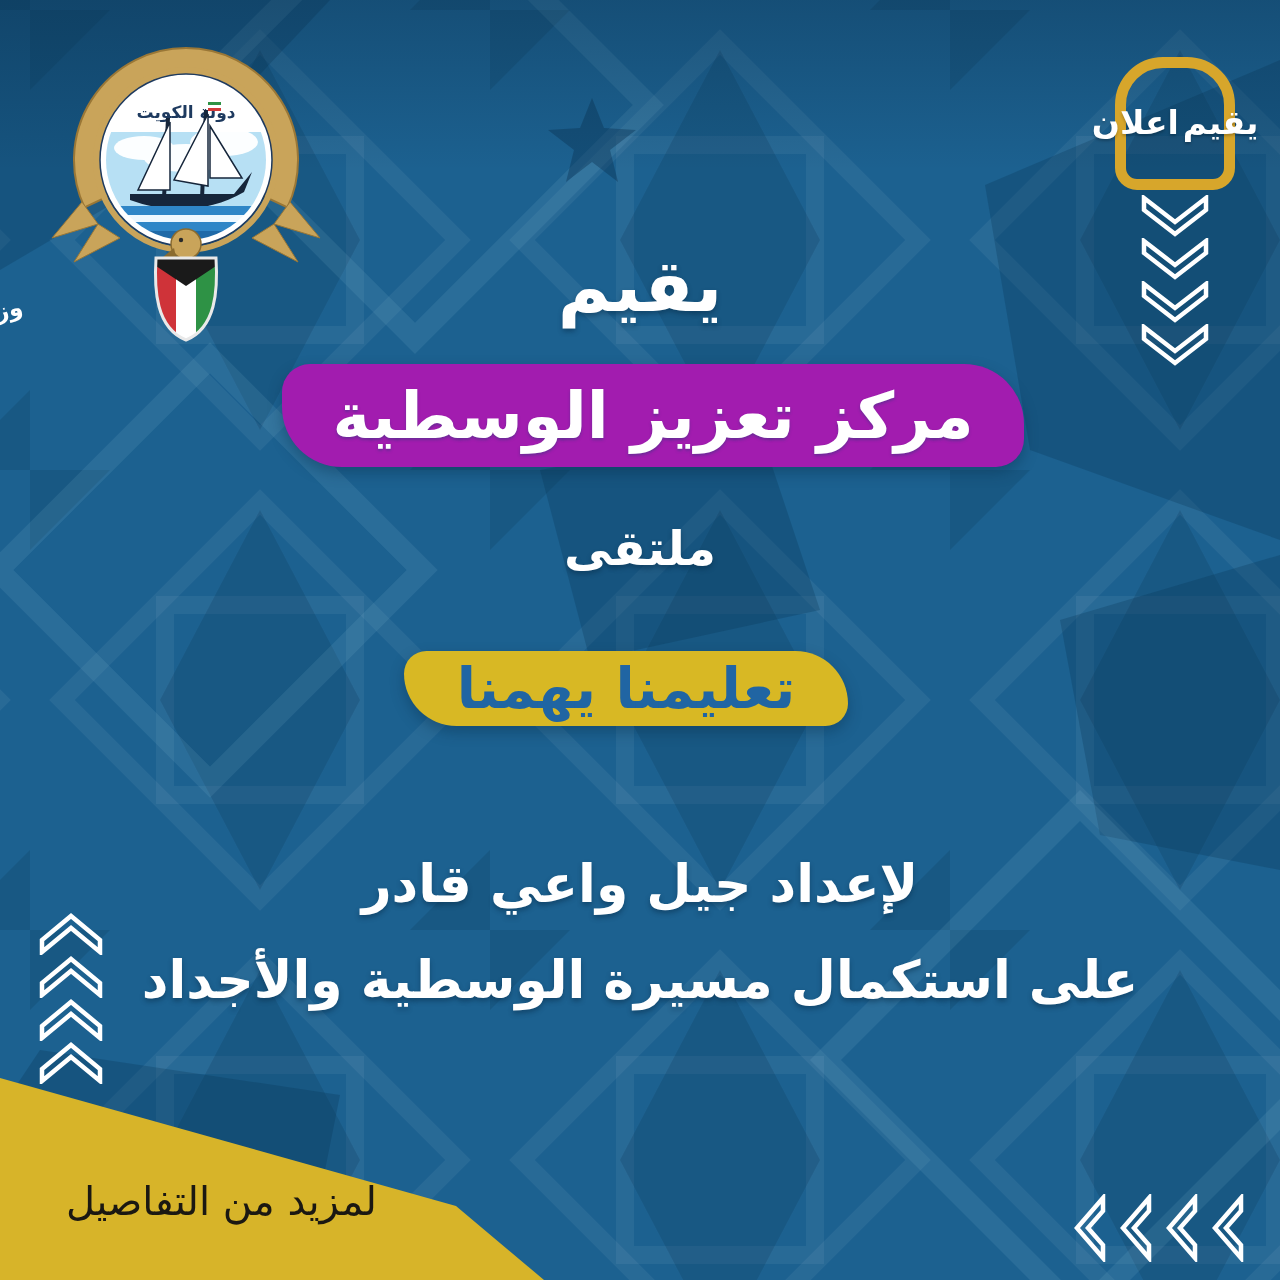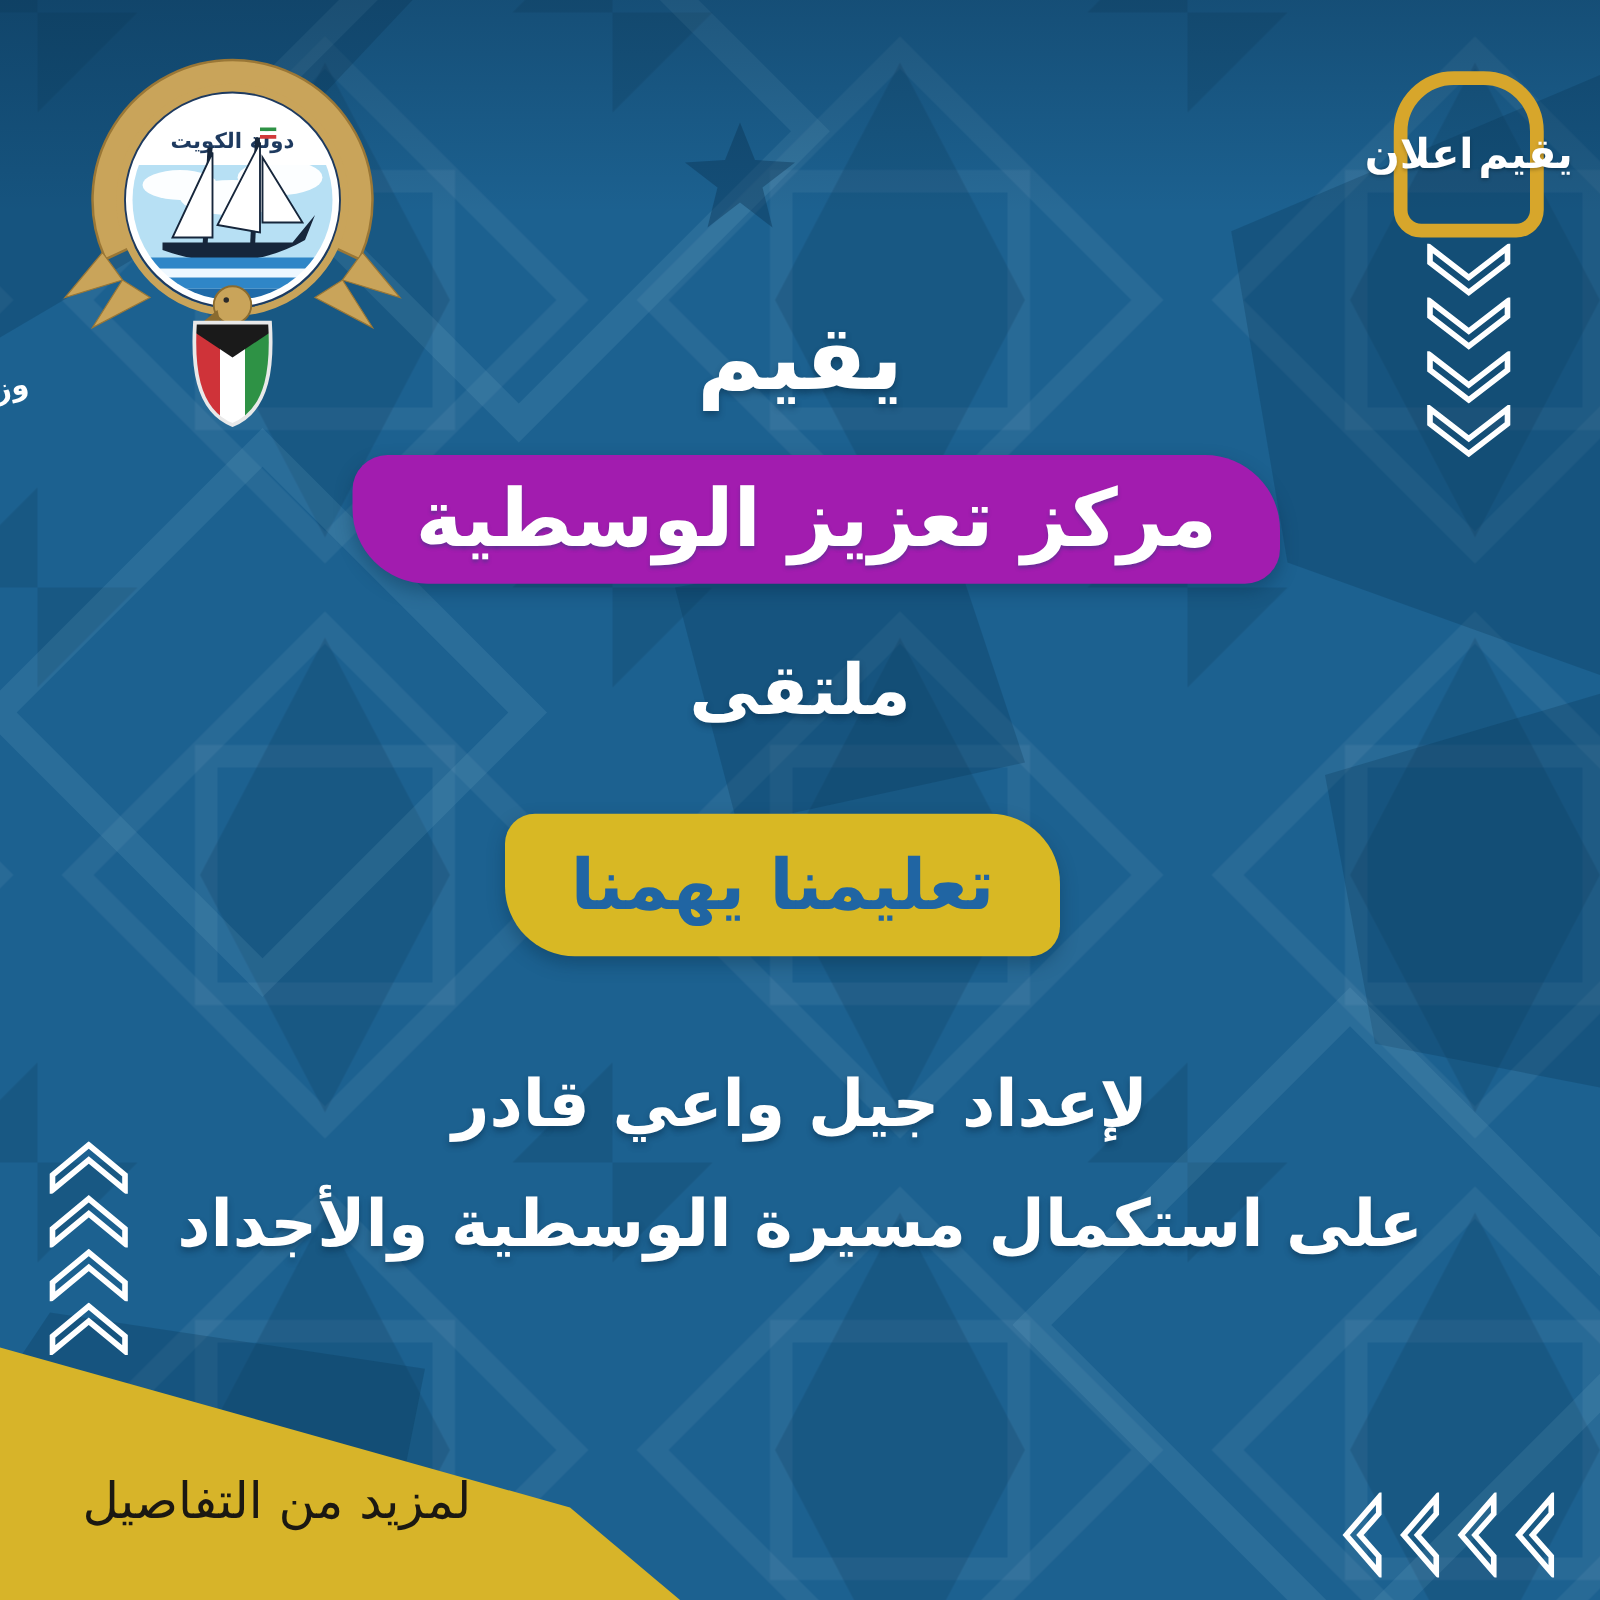--- a/index.html
+++ b/index.html
@@ -36,35 +36,35 @@
   .chev-down{left:1140px;top:195px;}
   .chev-up{left:38px;top:913px;}
   .chev-left{left:1062px;top:1194px;}
 
   
   .center-text{
     left:0;width:1280px;text-align:center;color:#fff;font-weight:bold;
     direction:rtl;text-shadow:0 3px 5px rgba(6,40,66,.45);
   }
   .intro{top:244px;font-size:72px;}
-  .event-type{top:520px;font-size:56px;}
+  .event-type{top:520px;font-size:48px;}
   .pill{
     box-sizing:border-box;
     display:flex;align-items:center;justify-content:center;
     direction:rtl;font-weight:bold;
     box-shadow:0 6px 14px rgba(6,40,66,.35);
   }
   .pill-cyan{
     left:282px;top:364px;width:742px;height:103px;
     background:#a21caf;border-radius:28px 60px 28px 60px;
     color:#ffffff;font-size:64px;
     text-shadow:0 2px 3px rgba(10,70,110,.35);
   }
   .pill-yellow{
-    left:404px;top:651px;width:444px;height:114px;
+    left:404px;top:651px;width:444px;height:75px;
     background:#d8b824;border-radius:24px 56px 24px 56px;
     color:#2065a3;font-size:56px;
   }
   .desc{top:836px;font-size:52px;line-height:96px;}
 
   
   .footer-text{
     left:66px;top:1176px;
     color:#1b1812;font-weight:normal;text-align:right;
   }

